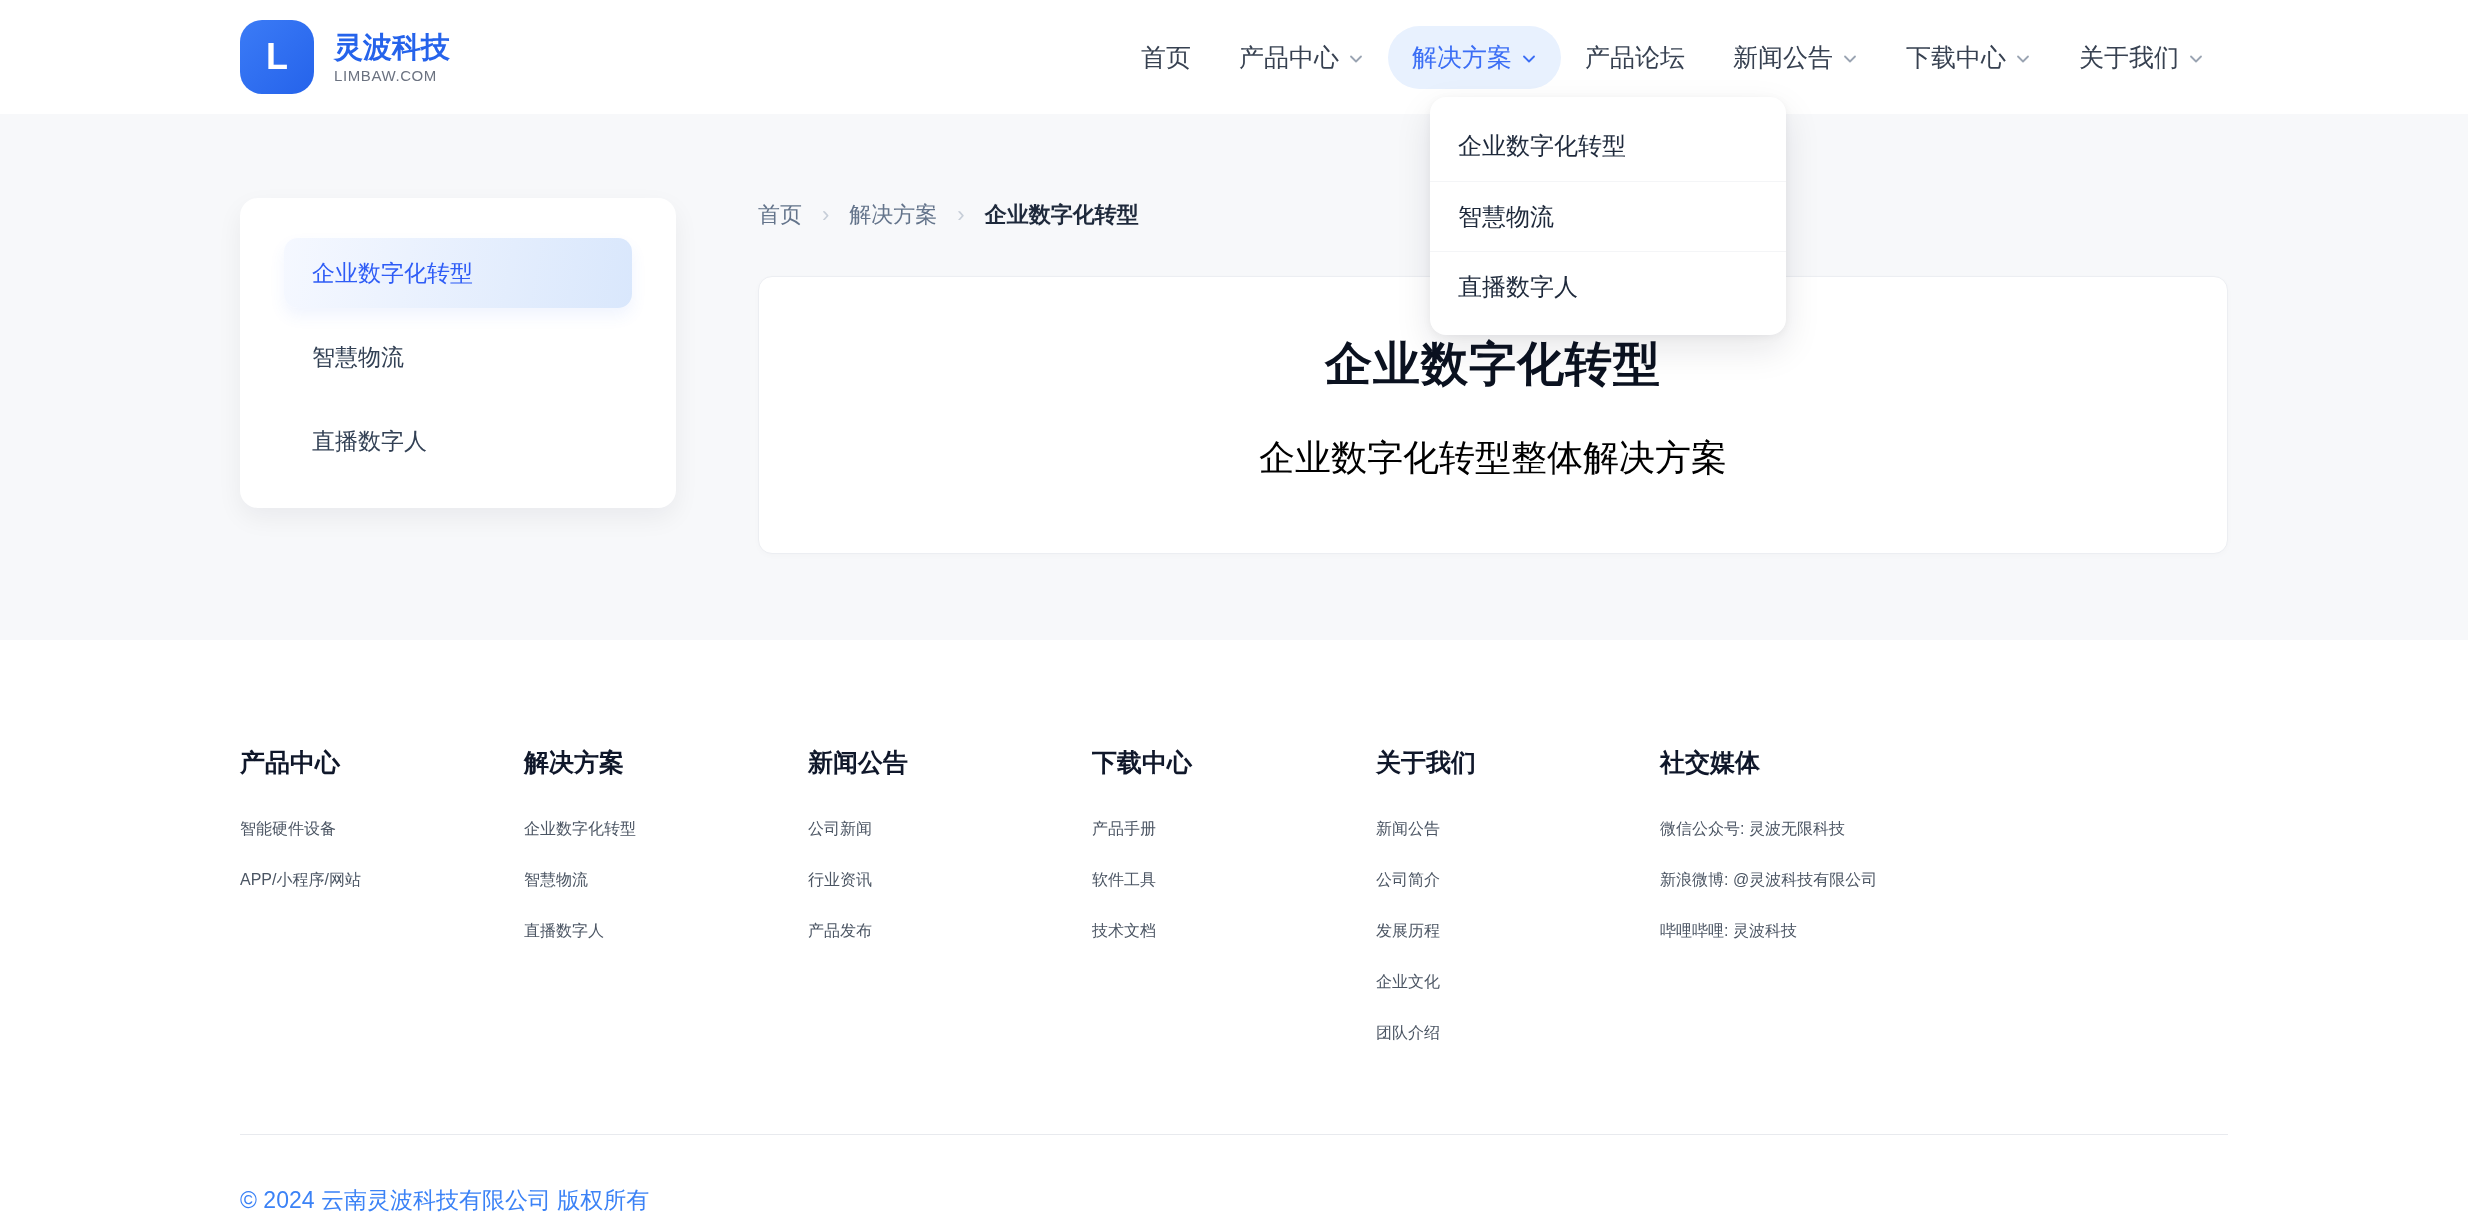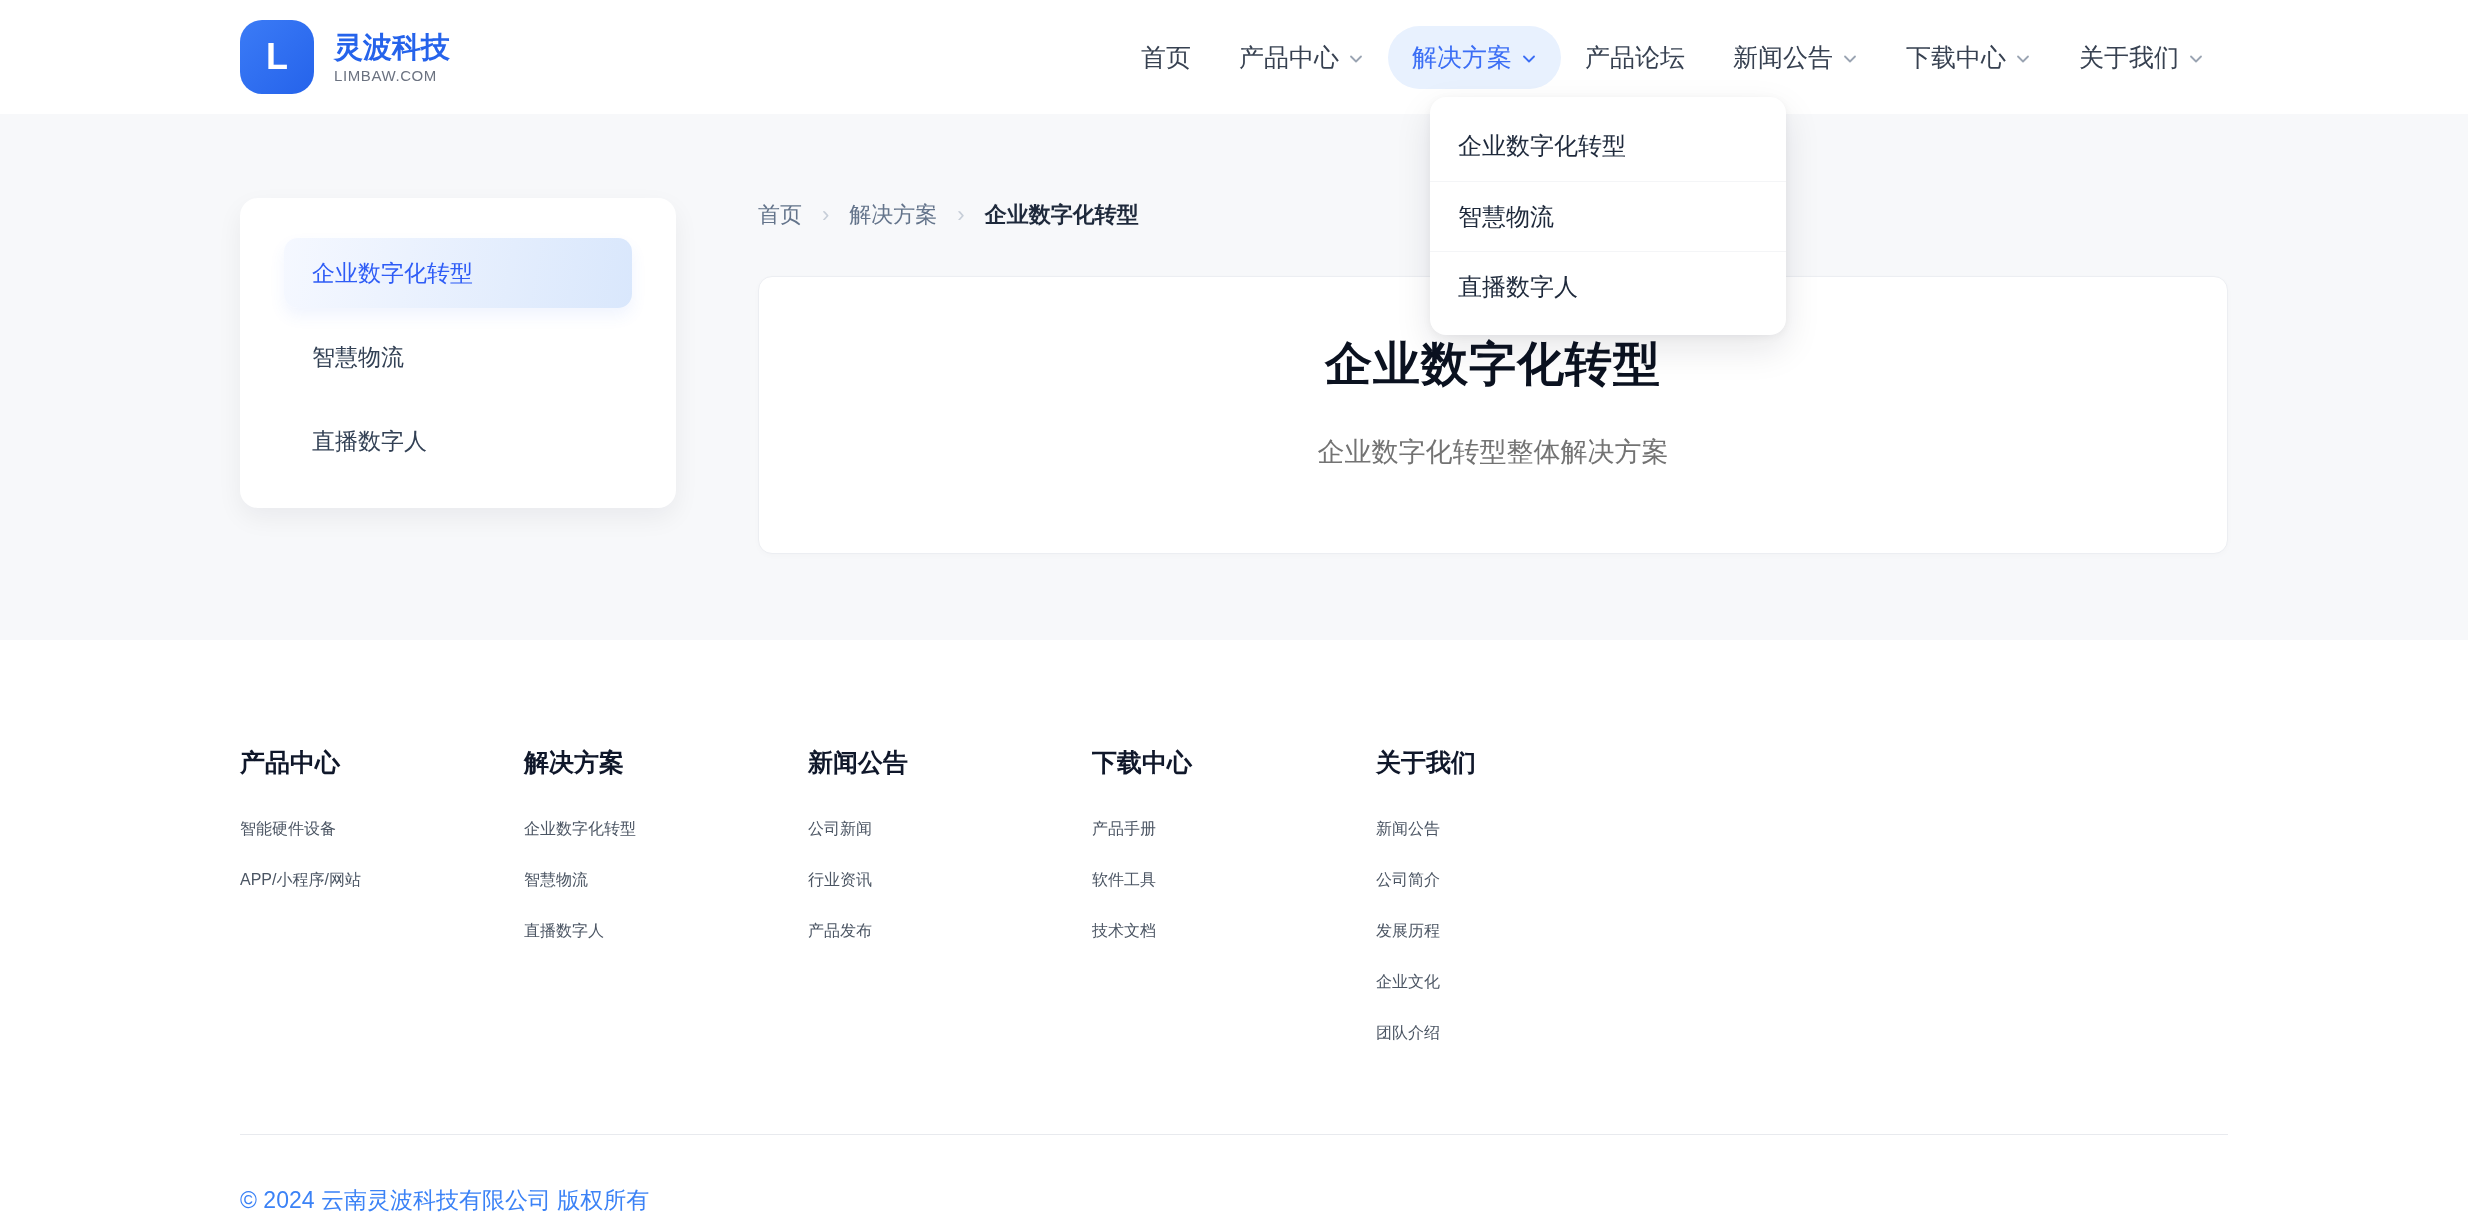--- a/index.html
+++ b/index.html
@@ -77,21 +77,21 @@
   .breadcrumb .bc-link { cursor: pointer; }
   .breadcrumb .sep { color: #c7ced8; font-size: 22px; }
   .breadcrumb .current { color: #1e293b; font-weight: 700; }
 
   .main-card {
     background: #ffffff; border: 1px solid #eceef2; border-radius: 14px;
     height: 278px; text-align: center; padding-top: 56px;
     box-shadow: 0 2px 6px rgba(15,23,42,.02);
   }
   .main-title { font-size: 47px; font-weight: 800; color: #0b1220; letter-spacing: 1px; }
-  .main-subtitle { font-size: 27px; color: #737373; margin-top: 38px; }
+  .main-subtitle { font-size: 36px; color: #000000; margin-top: 38px; }
 
   
   .footer { background: #ffffff; padding-top: 106px; }
   .footer-cols { display: flex; }
   .fcol { width: 284px; padding-right: 36px; }
   .fcol-title { font-size: 25px; font-weight: 800; color: #0f172a; margin-bottom: 34px; }
   .flink { font-size: 16px; color: #4b5563; line-height: 31px; margin-bottom: 20px; cursor: pointer; }
   .footer-divider { border: none; border-top: 1px solid #e8eaee; margin-top: 66px; }
   .copyright { text-align: left; font-size: 23px; color: #3b82f6; padding-top: 50px; }
 </style>
@@ -204,17 +204,23 @@
           <div class="flink">技术文档</div>
         </div>
         <div class="fcol">
           <div class="fcol-title">关于我们</div>
           <div class="flink">新闻公告</div>
           <div class="flink">公司简介</div>
           <div class="flink">发展历程</div>
           <div class="flink">企业文化</div>
           <div class="flink">团队介绍</div>
         </div>
+        <div class="fcol">
+          <div class="fcol-title">社交媒体</div>
+          <div class="flink">微信公众号: 灵波无限科技</div>
+          <div class="flink">新浪微博: @灵波科技有限公司</div>
+          <div class="flink">哔哩哔哩: 灵波科技</div>
+        </div>
       </div>
     <hr class="footer-divider">
     <div class="copyright">© 2024 云南灵波科技有限公司 版权所有</div>
   </div>
 </div>
 
 </body></html>

